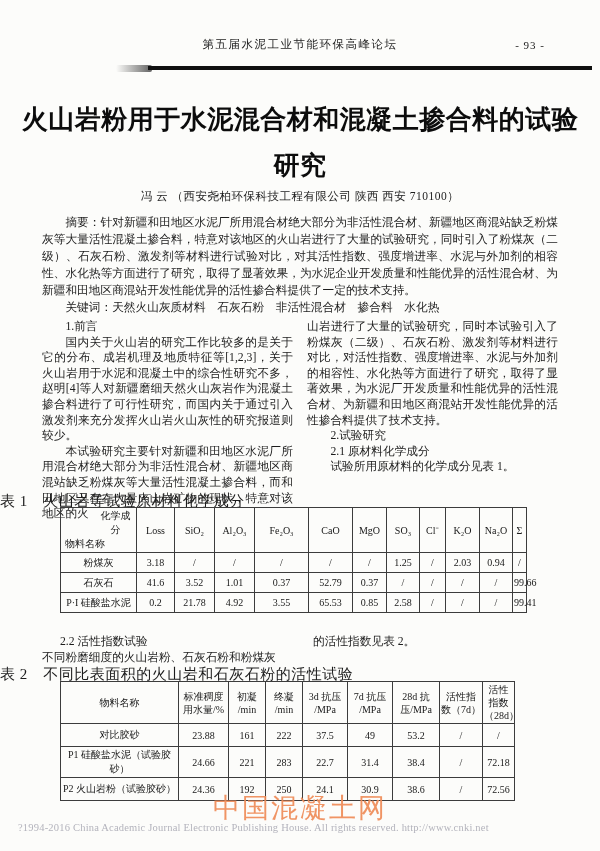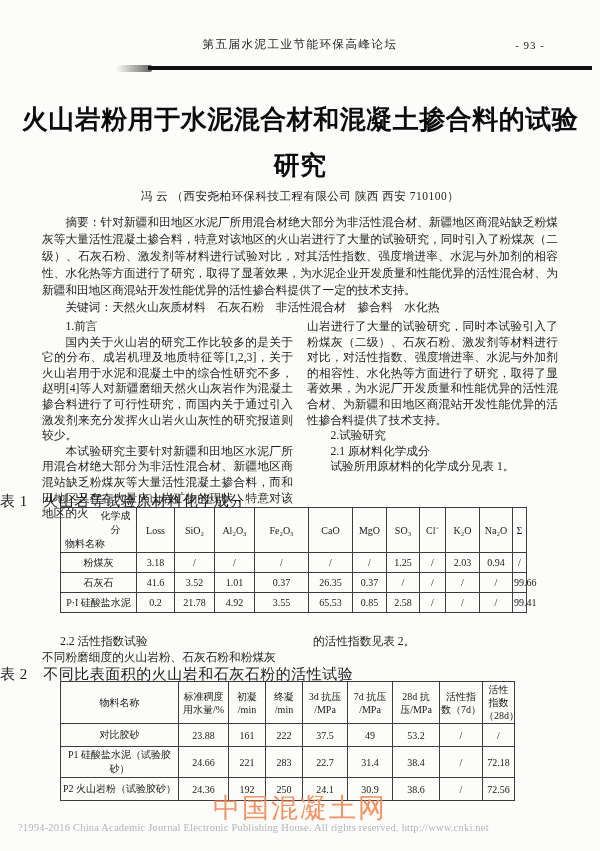--- a/index.html
+++ b/index.html
@@ -177,21 +177,21 @@
           <td>2.03</td>
           <td>0.94</td>
           <td>/</td>
         </tr>
         <tr>
           <td>石灰石</td>
           <td>41.6</td>
           <td>3.52</td>
           <td>1.01</td>
           <td>0.37</td>
-          <td>26.35</td>
+          <td>52.79</td>
           <td>0.37</td>
           <td>/</td>
           <td>/</td>
           <td>/</td>
           <td>/</td>
           <td>99.66</td>
         </tr>
         <tr>
           <td>P·I 硅酸盐水泥</td>
           <td>0.2</td>

